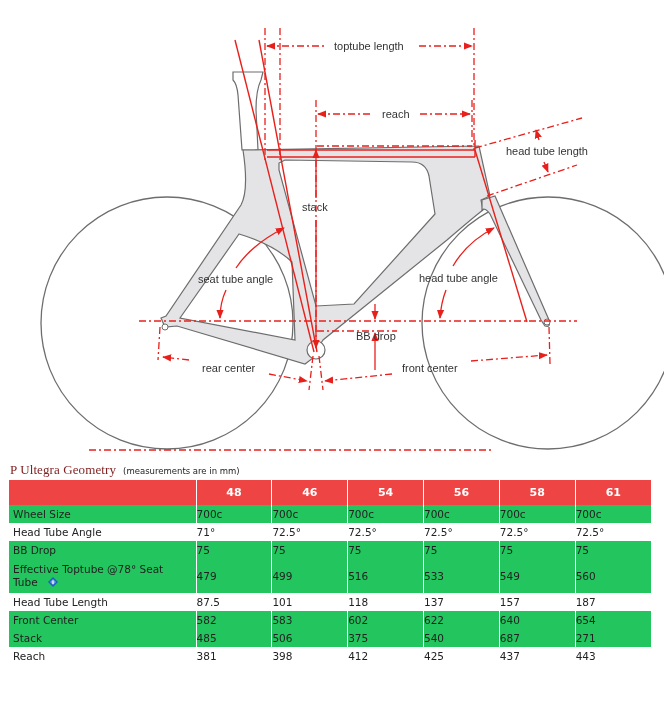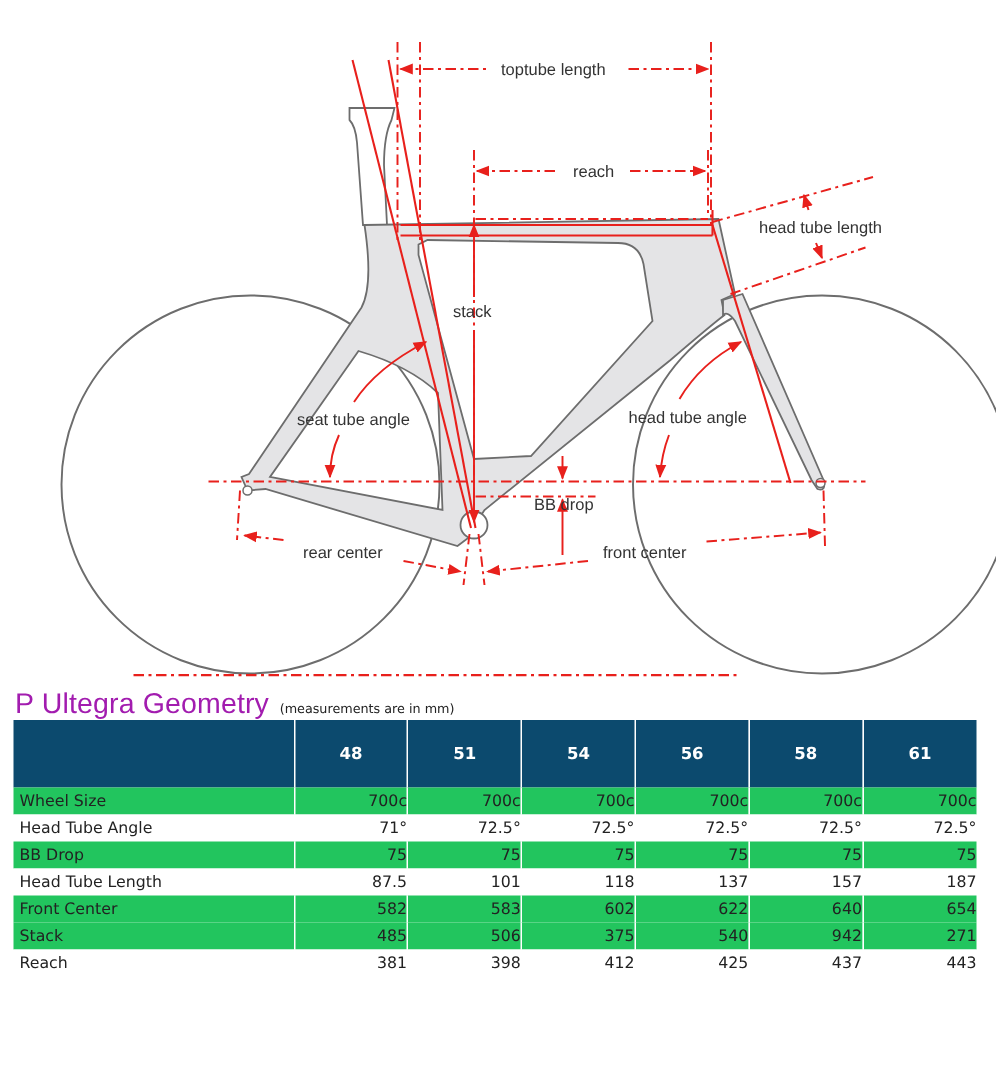--- a/index.html
+++ b/index.html
@@ -1,27 +1,27 @@
 <!DOCTYPE html>
 <html><head>
   <meta charset="utf-8">
   <style>
     html, body { margin: 0; padding: 0; background: #ffffff; }
     body { width: 664px; height: 712px; position: relative; overflow: hidden; font-family: "DejaVu Sans", sans-serif; color: #222; }
     #diagram { position: absolute; left: 0; top: 0; width: 664px; height: 458px; padding-left: 27px; }
     #diagram svg { width: 664px; height: 458px; display: block; }
     .dlabel { font-family: "Liberation Sans", sans-serif; font-size: 11px; fill: #333; }
     #title-row { position: absolute; left: 10px; top: 459px; height: 20px; white-space: nowrap; }
-    #title { font-family: Liberation Sans, sans-serif; font-size: 19px; color: #a21caf; letter-spacing: 0.1px; }
+    #title { font-family: Liberation Serif, serif; font-size: 13px; color: #7f1d1d; letter-spacing: 0.1px; }
     #subtitle { font-family: "DejaVu Sans", sans-serif; font-size: 8.5px; color: #222; margin-left: 2px; }
     #geo-table { position: absolute; left: 9px; top: 480px; border-collapse: collapse; width: 642px; table-layout: fixed; font-family: "DejaVu Sans", sans-serif; font-size: 10.5px; color: #222; }
-    #geo-table th { background: #0c4a6e; color: #fff; font-weight: bold; font-size: 11px; height: 17px; padding: 14px; text-align: center; border-right: 1px solid #fff; }
+    #geo-table th { background: #ef4444; color: #fff; font-weight: bold; font-size: 11px; height: 17px; padding: 4px; text-align: center; border-right: 1px solid #fff; }
     #geo-table th:last-child { border-right: none; }
     #geo-table td { padding: 0 0 0 4px; height: 18px; border-right: 1px solid #fff; line-height: 13px; }
-    #geo-table td.num { text-align: right; padding: 0; }
+    #geo-table td.num { text-align: left; padding: 0; }
     #geo-table td:last-child { border-right: none; }
     #geo-table tr.odd td { background: #22c55e; }
     #geo-table tr.even td { background: #ffffff; }
     #geo-table tr.tall td { height: 34px; }
     .info-icon { display: inline-block; width: 10px; height: 10px; margin-left: 7px; vertical-align: -1px; }
     col.c-label { width: 187px; }
     col.c-size { width: 75.8px; }
   </style>
 </head>
 <body>
@@ -125,21 +125,21 @@
       <col class="c-size">
       <col class="c-size">
       <col class="c-size">
       <col class="c-size">
       <col class="c-size">
   </colgroup>
   <thead>
     <tr>
       <th></th>
       <th>48</th>
-      <th>51</th>
+      <th>46</th>
       <th>54</th>
       <th>56</th>
       <th>58</th>
       <th>61</th>
     </tr>
   </thead>
   <tbody>
     <tr class="odd">
       <td>Wheel Size</td>
       <td class="num">700c</td>
@@ -159,20 +159,37 @@
       <td class="num">72.5°</td>
     </tr>
     <tr class="odd">
       <td>BB Drop</td>
       <td class="num">75</td>
       <td class="num">75</td>
       <td class="num">75</td>
       <td class="num">75</td>
       <td class="num">75</td>
       <td class="num">75</td>
+    </tr>
+    <tr class="odd tall">
+      <td>
+        <span>Effective Toptube @78° Seat</span><br>
+        <span>Tube</span>
+        <svg class="info-icon" viewBox="0 0 10 10">
+            <path d="M5,0 L10,5 L5,10 L0,5 Z" fill="#1f5fbf"></path>
+            <path d="M5,2 L8,5 L5,8 L2,5 Z" fill="#6fa0e6"></path>
+            <rect x="4.4" y="3.5" width="1.2" height="3.5" fill="#fff"></rect>
+          </svg>
+      </td>
+      <td class="num">479</td>
+      <td class="num">499</td>
+      <td class="num">516</td>
+      <td class="num">533</td>
+      <td class="num">549</td>
+      <td class="num">560</td>
     </tr>
     <tr class="even">
       <td>Head Tube Length</td>
       <td class="num">87.5</td>
       <td class="num">101</td>
       <td class="num">118</td>
       <td class="num">137</td>
       <td class="num">157</td>
       <td class="num">187</td>
     </tr>
@@ -184,21 +201,21 @@
       <td class="num">622</td>
       <td class="num">640</td>
       <td class="num">654</td>
     </tr>
     <tr class="odd">
       <td>Stack</td>
       <td class="num">485</td>
       <td class="num">506</td>
       <td class="num">375</td>
       <td class="num">540</td>
-      <td class="num">942</td>
+      <td class="num">687</td>
       <td class="num">271</td>
     </tr>
     <tr class="even">
       <td>Reach</td>
       <td class="num">381</td>
       <td class="num">398</td>
       <td class="num">412</td>
       <td class="num">425</td>
       <td class="num">437</td>
       <td class="num">443</td>

